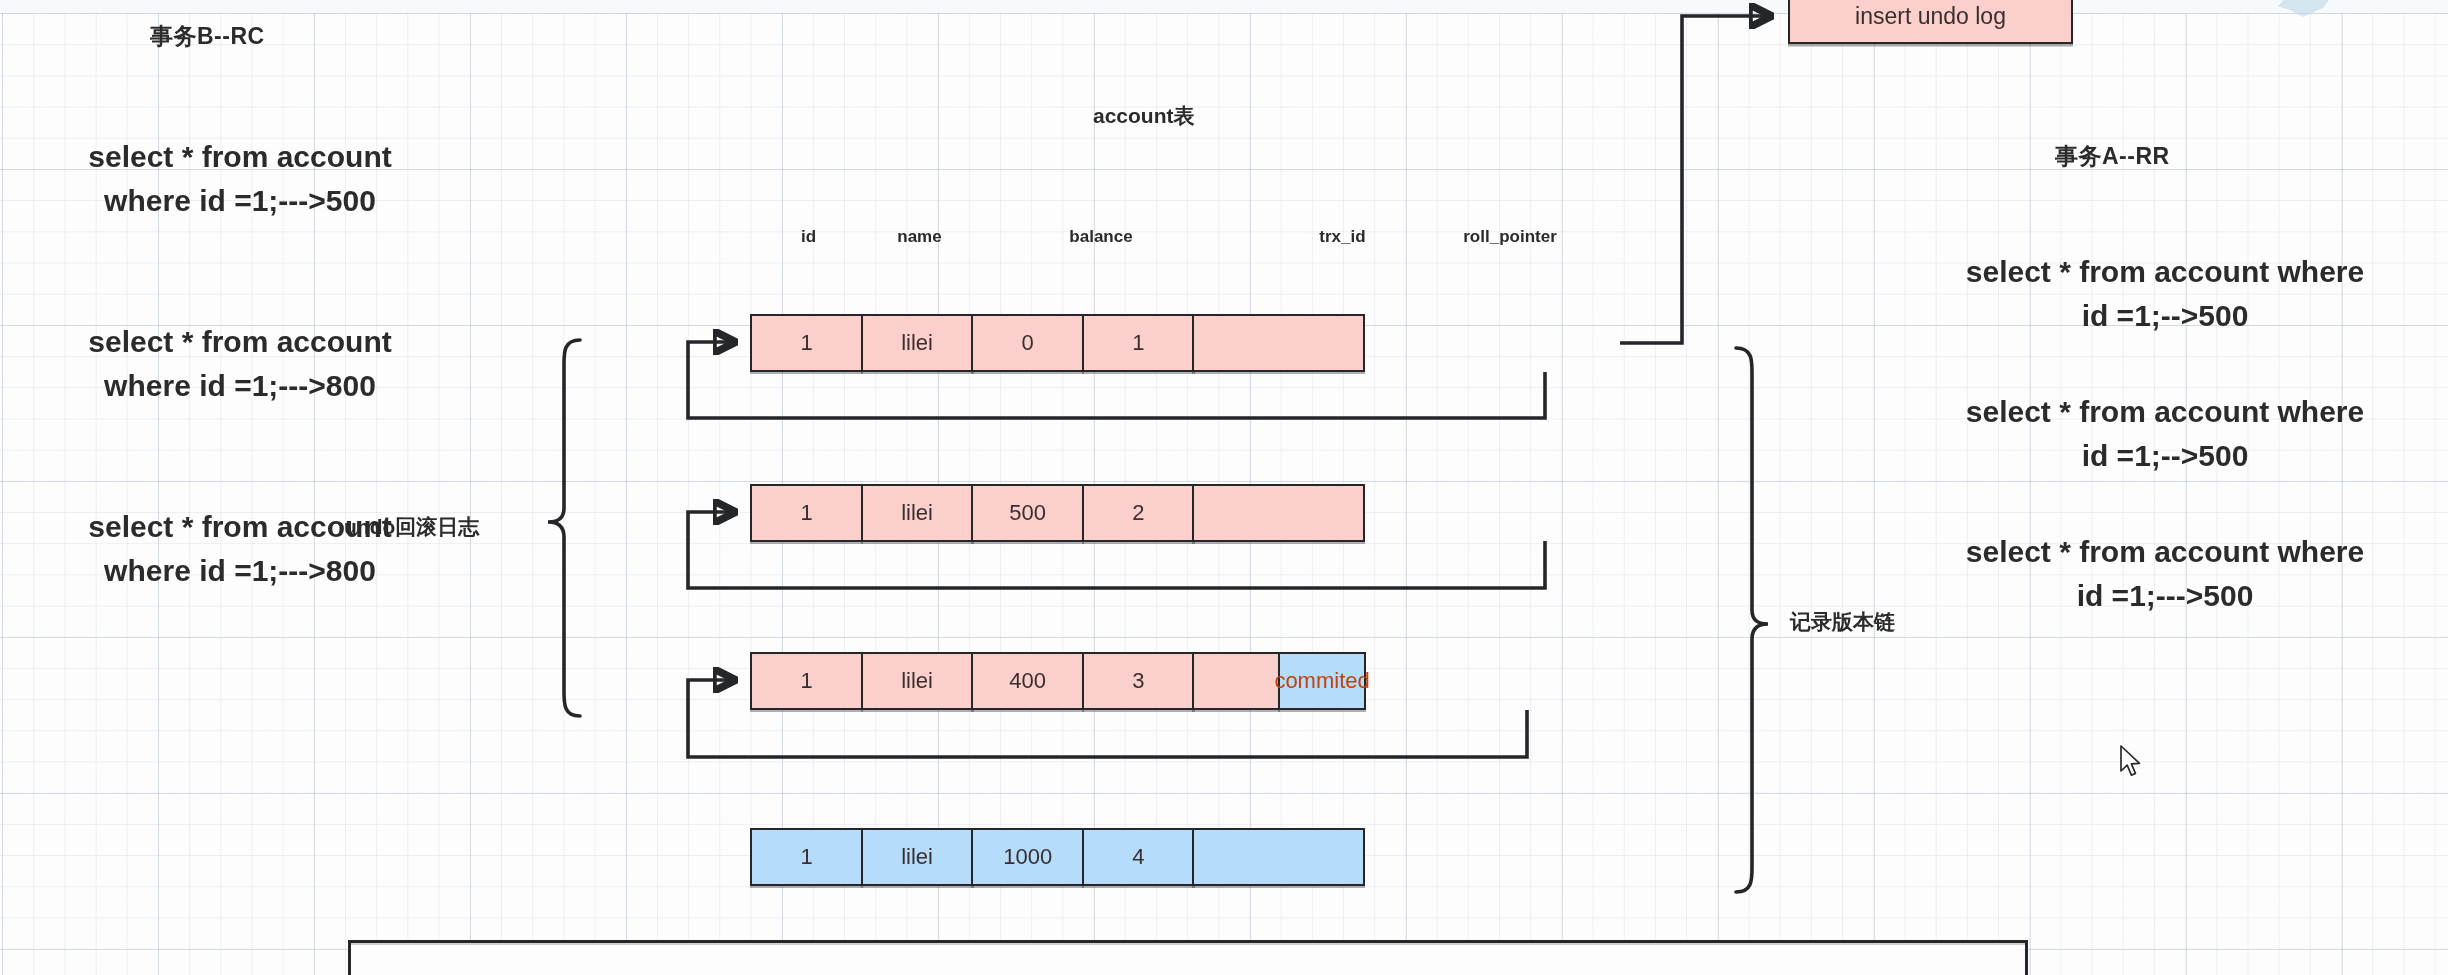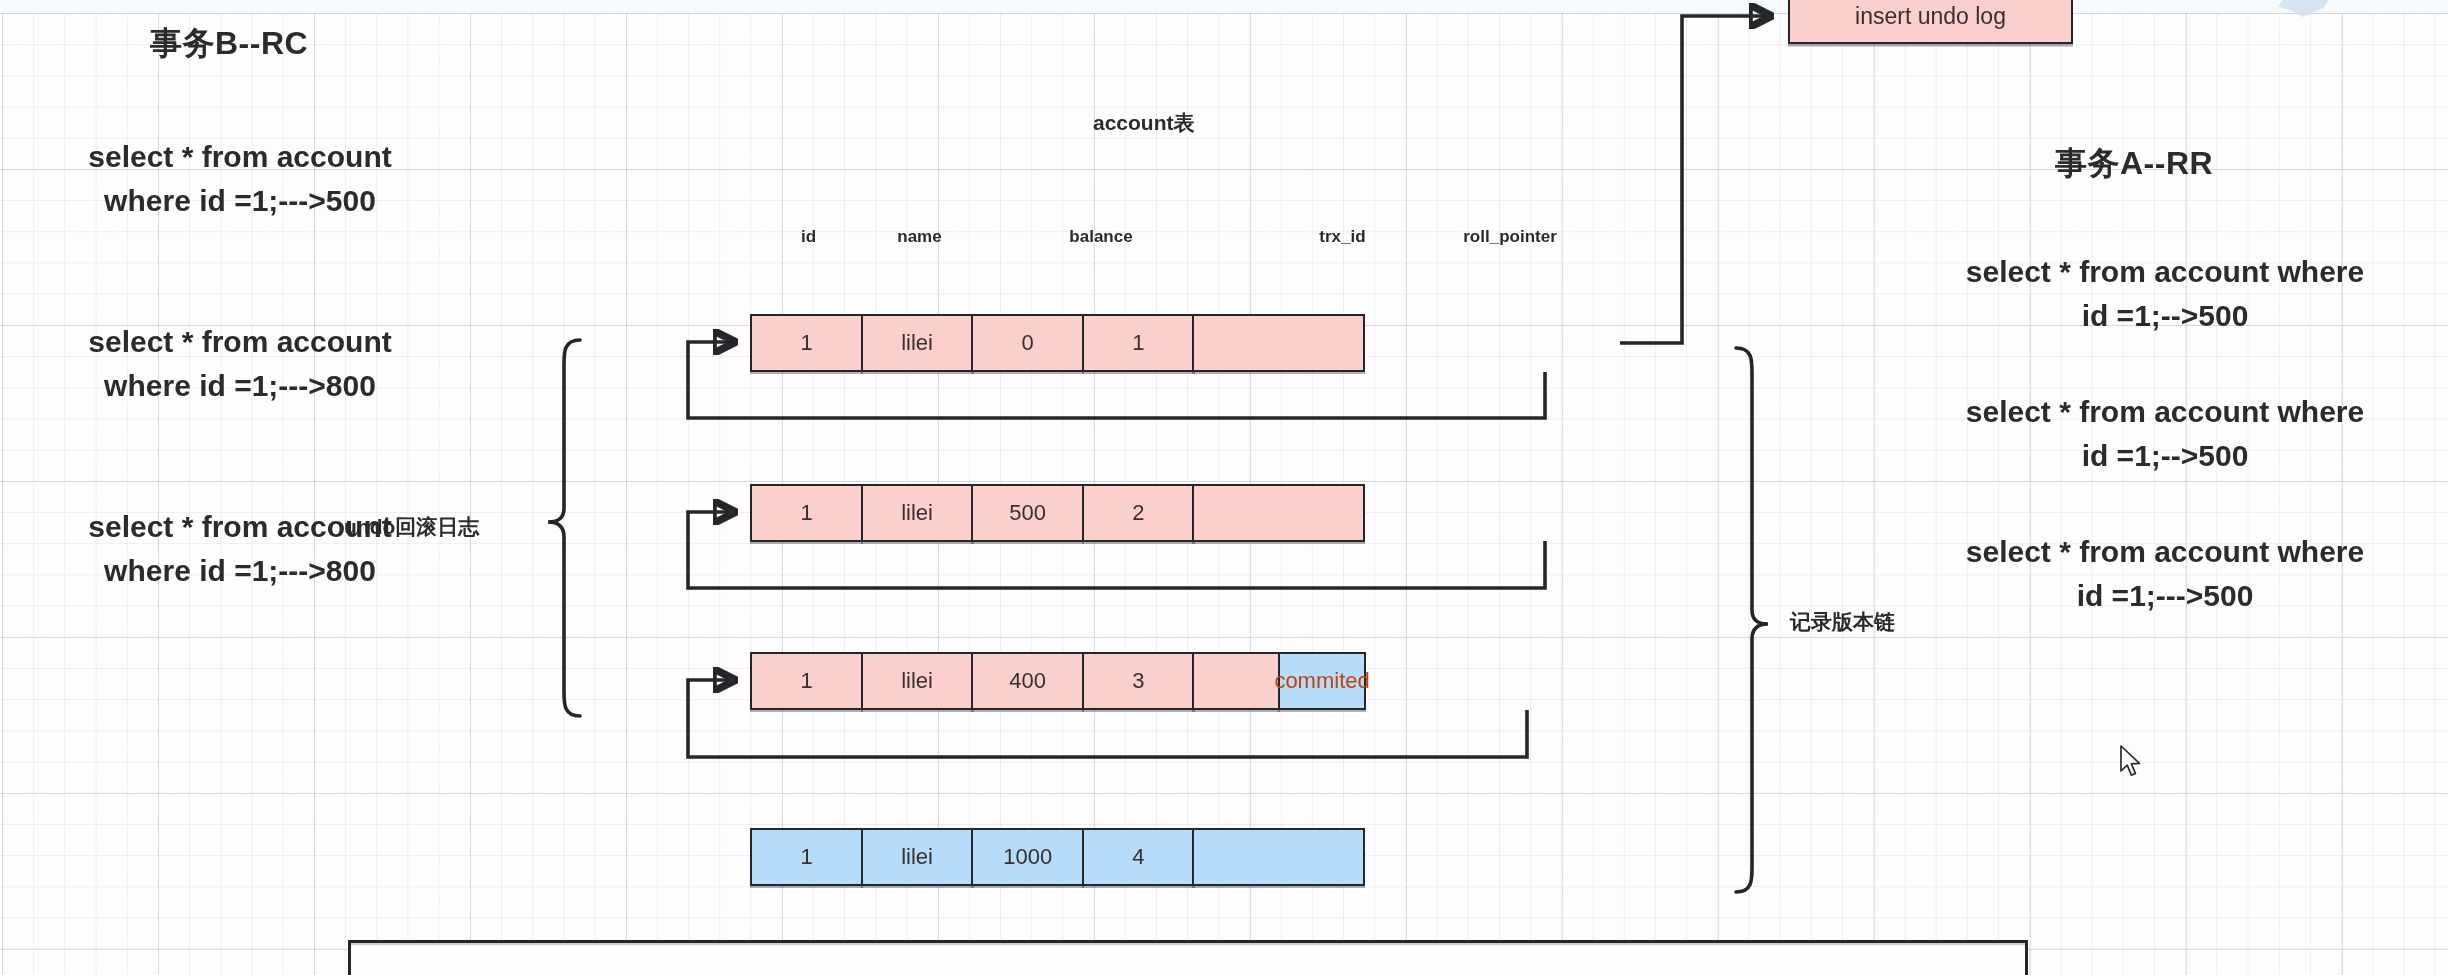--- a/index.html
+++ b/index.html
@@ -51,21 +51,21 @@
   }
 
   
   .txt {
     position: absolute;
     color: #2b2b2b;
     white-space: pre-line;
     line-height: 1.45;
   }
   .heading-cn {
-    font-size: 32px;
+    font-size: 23px;
     font-weight: 700;
     letter-spacing: .5px;
   }
   .sql {
     font-size: 30px;
     font-weight: 700;
     text-align: center;
     margin-top: 20px;
   }
   .tbl-title {
@@ -179,21 +179,21 @@
 
   <div class="txt sql" style="left:1895px; top:230px; width:540px;">select * from account where
 id =1;--&gt;500</div>
 
   <div class="txt sql" style="left:1895px; top:370px; width:540px;">select * from account where
 id =1;--&gt;500</div>
 
   <div class="txt sql" style="left:1895px; top:510px; width:540px;">select * from account where
 id =1;---&gt;500</div>
 
-  <div class="txt tbl-title" style="left:1093px; top:108px;text-align:center;">account表</div>
+  <div class="txt tbl-title" style="left:1093px; top:101px;text-align:center;">account表</div>
 
   <div class="txt col-head" style="left:752px; top:225px; width:113px;">id</div>
   <div class="txt col-head" style="left:863px; top:225px; width:113px;">name</div>
   <div class="txt col-head" style="left:1031px; top:225px; width:140px;">balance</div>
   <div class="txt col-head" style="left:1286px; top:225px; width:113px;">trx_id</div>
   <div class="txt col-head" style="left:1400px; top:225px; width:220px;">roll_pointer</div>
 
   <div class="undo-box" style="left:1788px; top:-12px; width:285px; height:56px;">
     <span>insert undo log</span>
   </div>

